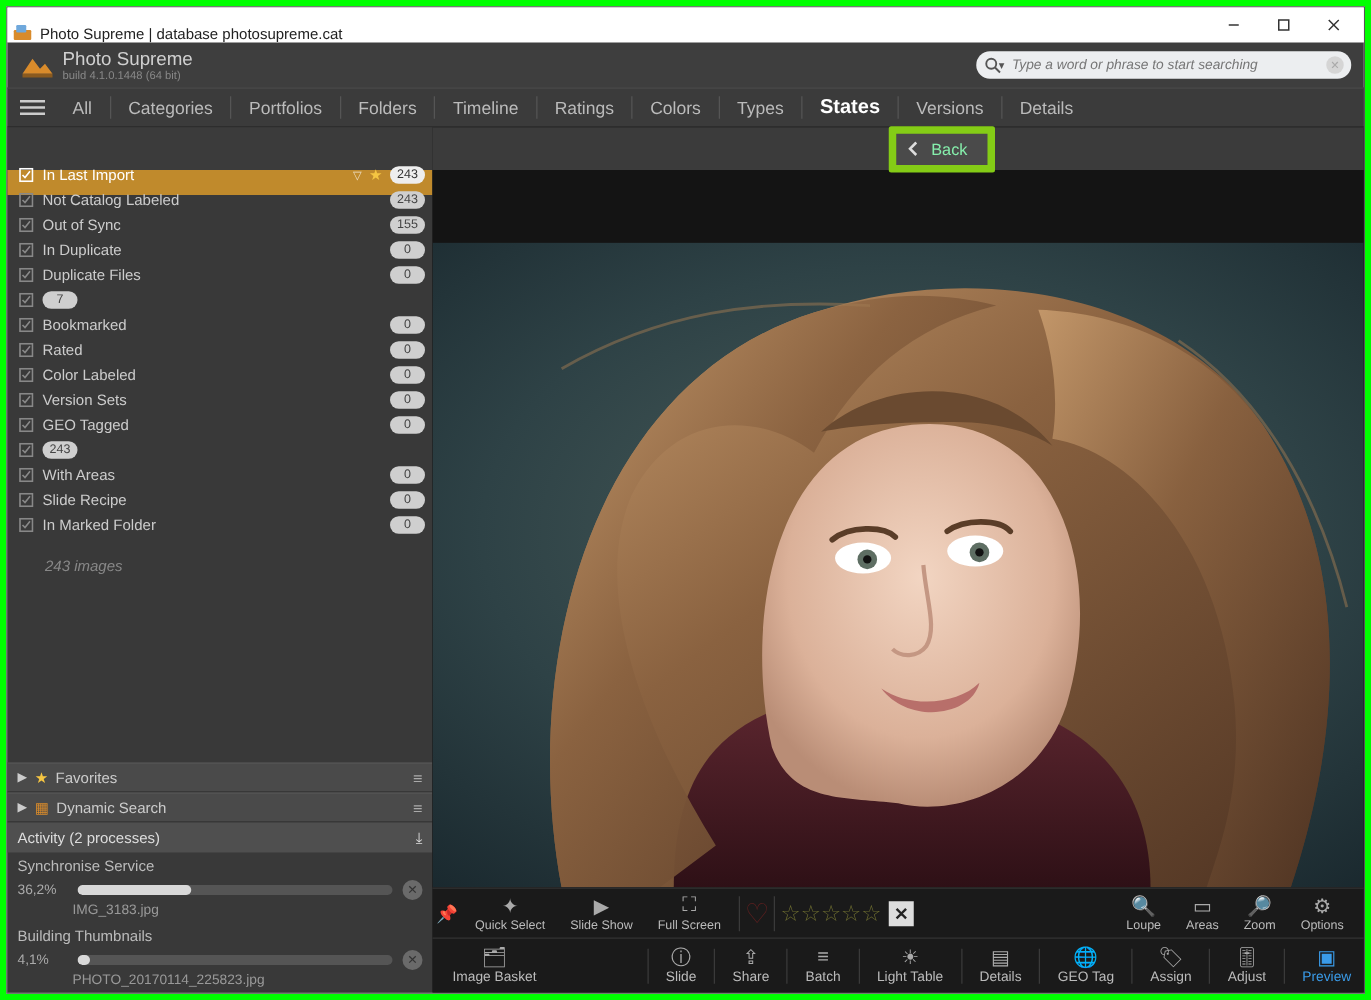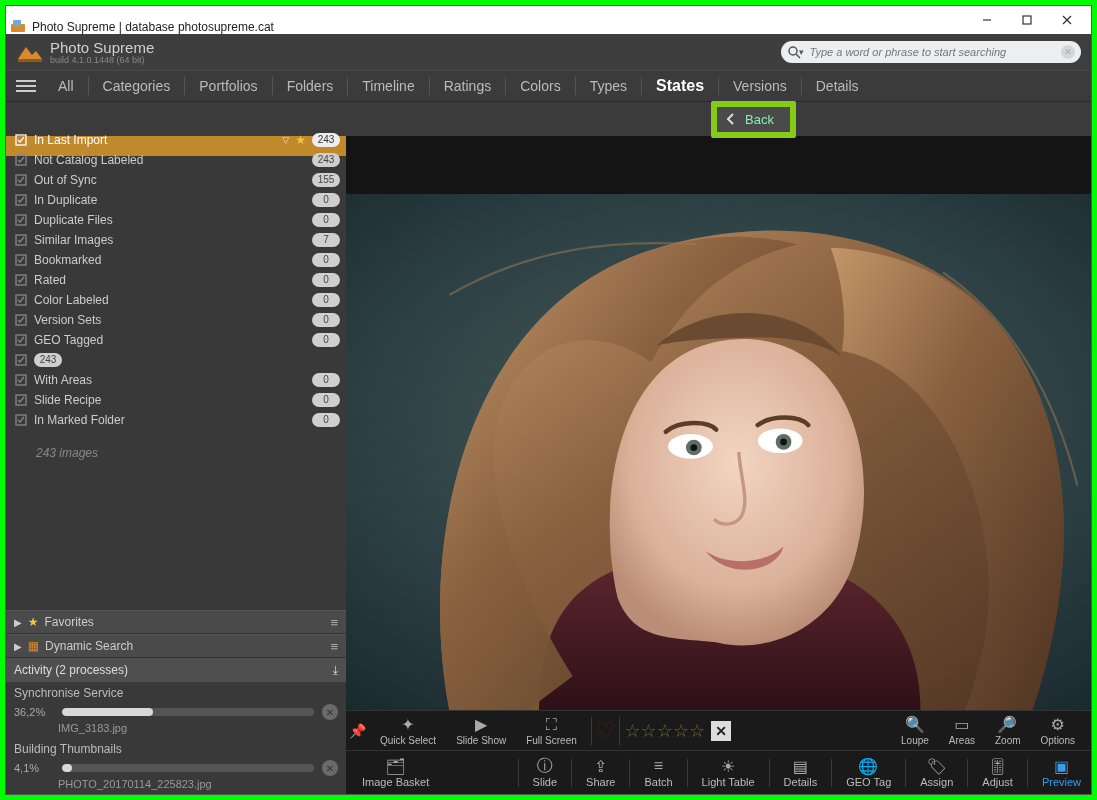--- a/index.html
+++ b/index.html
@@ -209,21 +209,20 @@
               <span class="label">Duplicate Files</span>
               <span class="badge">0</span>
             </div>
             <div class="catitem">
               <span class="cicon">
                 <svg width="12" height="12">
                   <rect x="1" y="1" width="10" height="10" fill="none" stroke="#888" stroke-width="1.3"></rect>
                   <path d="M3 6 L5 8 L9 3" fill="none" stroke="#888" stroke-width="1.3"></path>
                 </svg>
               </span>
-              <span class="label">Similar Images</span>
               <span class="badge">7</span>
             </div>
             <div class="catitem">
               <span class="cicon">
                 <svg width="12" height="12">
                   <rect x="1" y="1" width="10" height="10" fill="none" stroke="#888" stroke-width="1.3"></rect>
                   <path d="M3 6 L5 8 L9 3" fill="none" stroke="#888" stroke-width="1.3"></path>
                 </svg>
               </span>
               <span class="label">Bookmarked</span>

